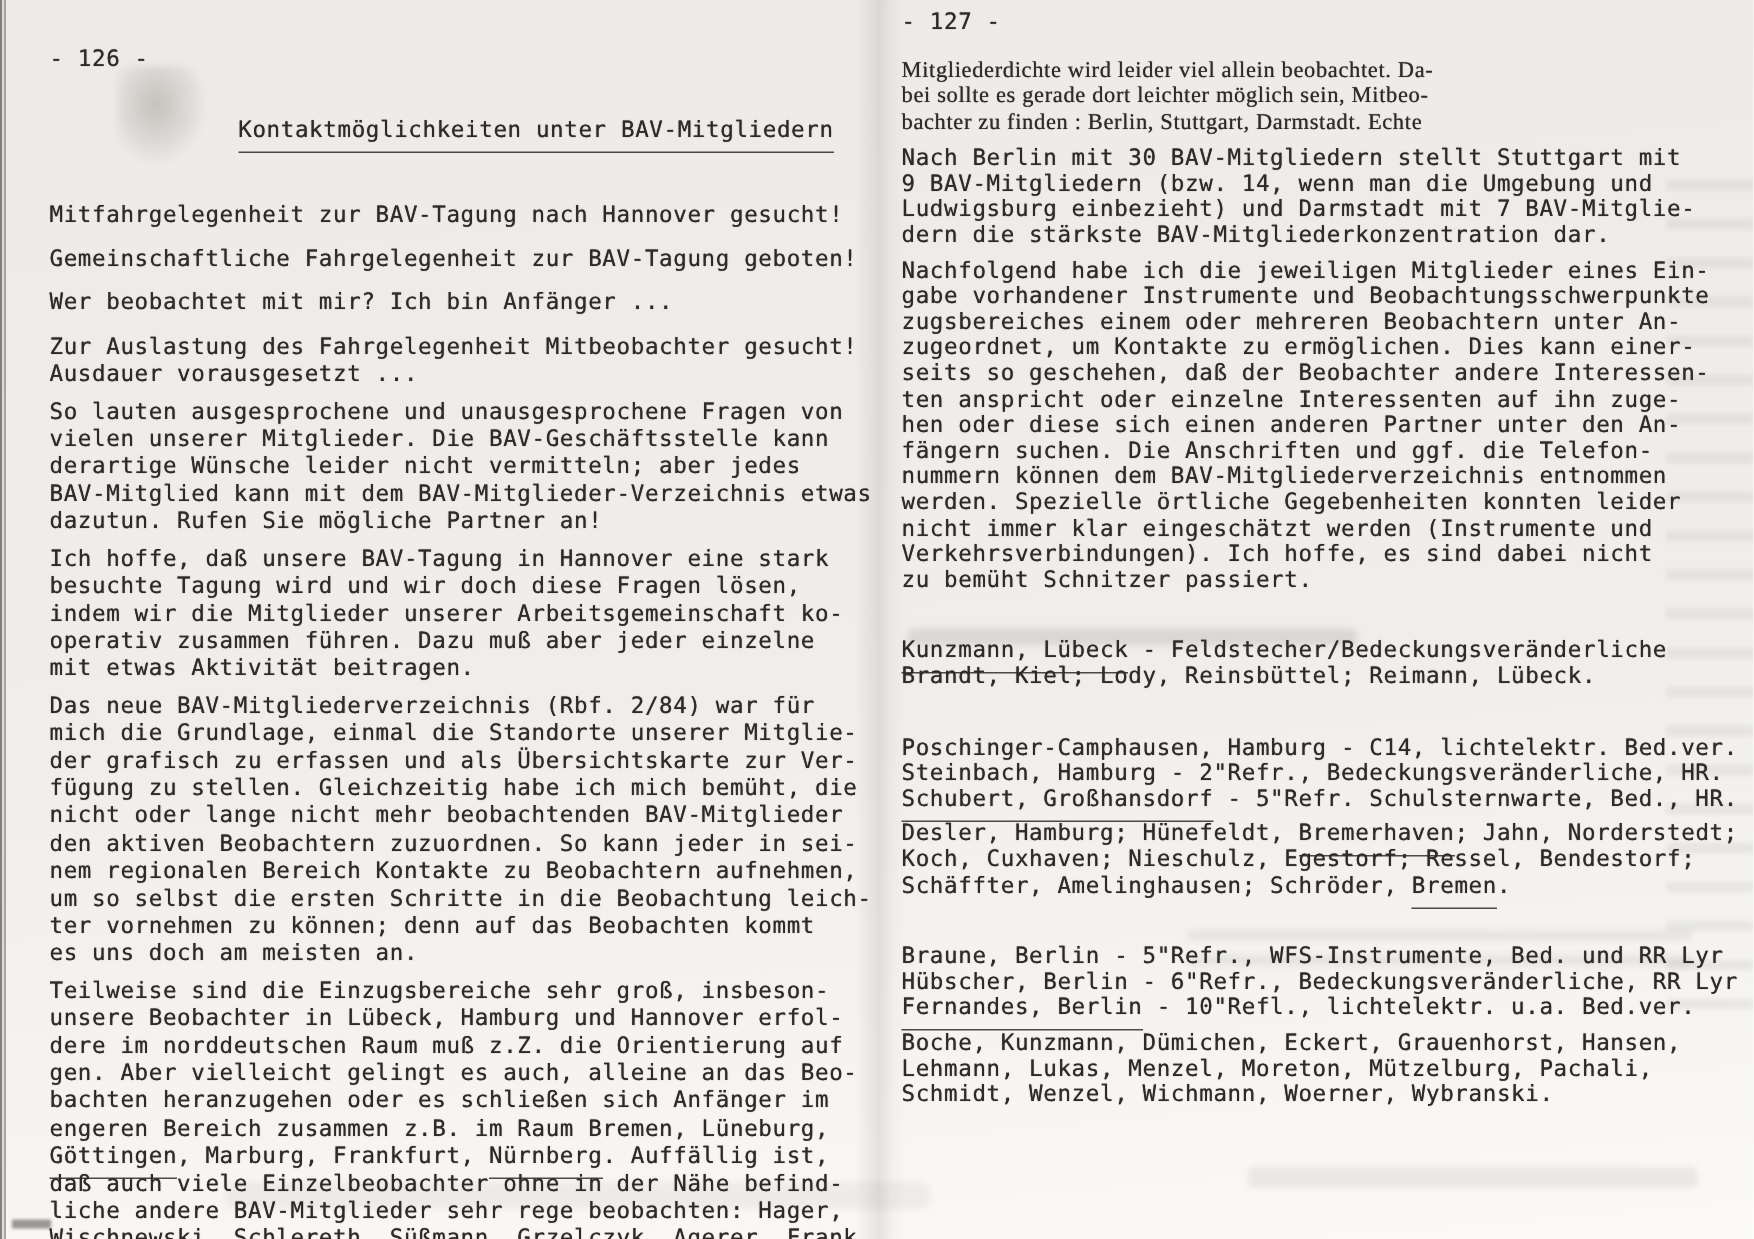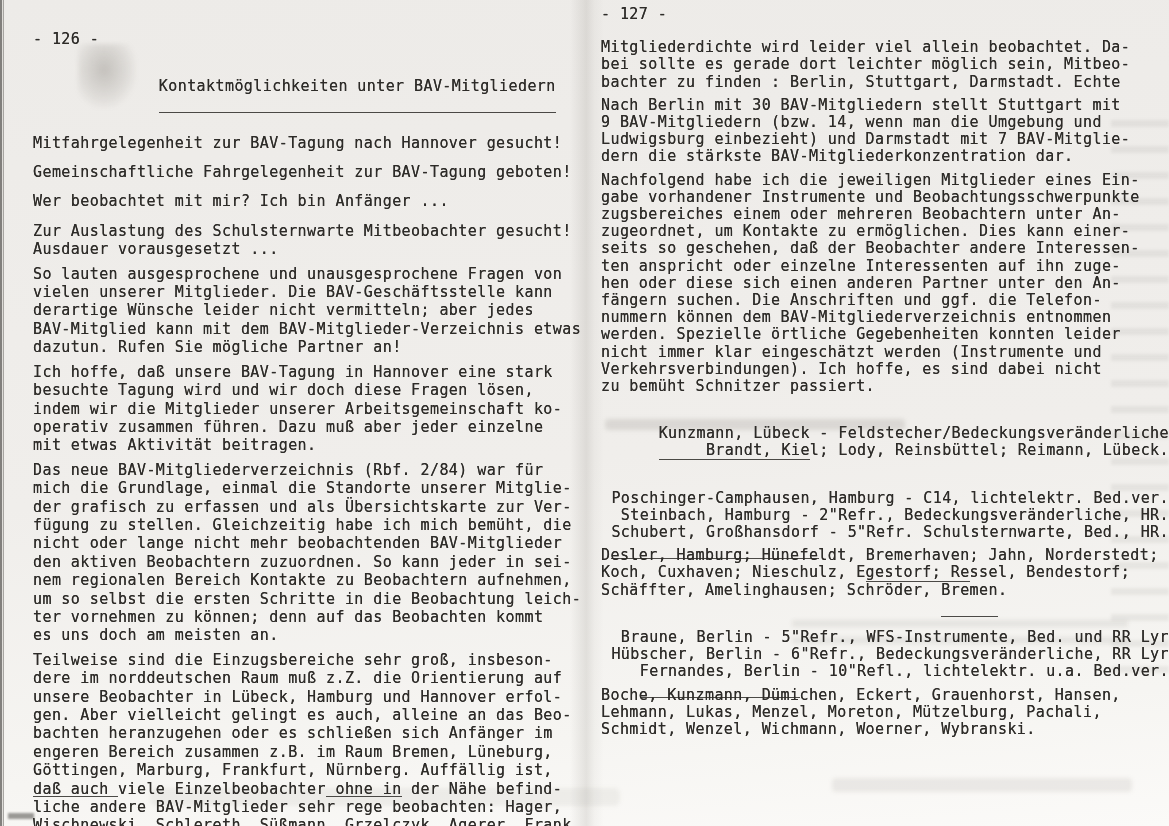--- a/index.html
+++ b/index.html
@@ -13,26 +13,26 @@
   .line{
     white-space:pre;
     font-size:15px;
     letter-spacing:0.42px;
     text-shadow:0 0 0.6px rgba(43,41,38,0.85);
   }
   #left-page .line{line-height:18.4px;}
   #right-page .line{line-height:17.2px;}
   .pagenum{text-align:left;}
   .heading{margin-top:10px;padding-left:88px;}
-  .u{border-bottom:1.4px solid rgba(45,43,40,0.85);padding-bottom:17px;}
+  .u{border-bottom:1.4px solid rgba(45,43,40,0.85);padding-bottom:6px;}
   .b{margin-top:6px;}
   .b.q{margin-top:11px;}
   .b.q1{margin-top:20px;}
-  .b.wide{margin-top:30px;text-align:right;}
-  .b.first{margin-top:16px;}
+  .b.wide{margin-top:30px;}
+  .b.first{margin-top:16px;font-family:Liberation Serif, serif;}
   
   .spine{position:absolute;left:0;top:0;bottom:0;width:6px;
     background:linear-gradient(to right,#6e6c69 0 1.6px,#dcdad6 1.6px 3px,#9a9894 3px 4.2px,rgba(0,0,0,0) 4.2px);
     opacity:.85;}
   .gutter{position:absolute;left:570px;top:0;bottom:0;width:34px;
     background:linear-gradient(to right,rgba(0,0,0,0),rgba(122,117,109,0.16) 48%,rgba(122,117,109,0.05) 72%,rgba(0,0,0,0));}
   .smudge{position:absolute;filter:blur(2px);}
   .smudge-a{left:78px;top:44px;width:58px;height:64px;
     background:radial-gradient(ellipse at 45% 40%,rgba(110,105,97,0.32),rgba(110,105,97,0.10) 55%,transparent 75%);}
   .ghost-col{right:0;top:120px;width:58px;height:560px;filter:blur(1.6px);opacity:.55;position:absolute;
@@ -66,21 +66,21 @@
       <div class="b q1">
         <div class="line"><span>Mitfahrgelegenheit zur BAV-Tagung nach Hannover gesucht!</span></div>
       </div>
       <div class="b q">
         <div class="line"><span>Gemeinschaftliche Fahrgelegenheit zur BAV-Tagung geboten!</span></div>
       </div>
       <div class="b q">
         <div class="line"><span>Wer beobachtet mit mir? Ich bin Anfänger ...</span></div>
       </div>
       <div class="b q">
-        <div class="line"><span>Zur Auslastung des Schulsternwarte Mitbeobachter gesucht!</span></div>
+        <div class="line"><span>Zur Auslastung des Fahrgelegenheit Mitbeobachter gesucht!</span></div>
         <div class="line"><span>Ausdauer vorausgesetzt ...</span></div>
       </div>
       <div class="b">
         <div class="line"><span>So lauten ausgesprochene und unausgesprochene Fragen von</span></div>
         <div class="line"><span>vielen unserer Mitglieder. Die BAV-Geschäftsstelle kann</span></div>
         <div class="line"><span>derartige Wünsche leider nicht vermitteln; aber jedes</span></div>
         <div class="line"><span>BAV-Mitglied kann mit dem BAV-Mitglieder-Verzeichnis etwas</span></div>
         <div class="line"><span>dazutun. Rufen Sie mögliche Partner an!</span></div>
       </div>
       <div class="b">
@@ -97,22 +97,22 @@
         <div class="line"><span>fügung zu stellen. Gleichzeitig habe ich mich bemüht, die</span></div>
         <div class="line"><span>nicht oder lange nicht mehr beobachtenden BAV-Mitglieder</span></div>
         <div class="line"><span>den aktiven Beobachtern zuzuordnen. So kann jeder in sei-</span></div>
         <div class="line"><span>nem regionalen Bereich Kontakte zu Beobachtern aufnehmen,</span></div>
         <div class="line"><span>um so selbst die ersten Schritte in die Beobachtung leich-</span></div>
         <div class="line"><span>ter vornehmen zu können; denn auf das Beobachten kommt</span></div>
         <div class="line"><span>es uns doch am meisten an.</span></div>
       </div>
       <div class="b">
         <div class="line"><span>Teilweise sind die Einzugsbereiche sehr groß, insbeson-</span></div>
+        <div class="line"><span>unsere Beobachter in Lübeck, Hamburg und Hannover erfol-</span></div>
         <div class="line"><span>dere im norddeutschen Raum muß z.Z. die Orientierung auf</span></div>
-        <div class="line"><span>unsere Beobachter in Lübeck, Hamburg und Hannover erfol-</span></div>
         <div class="line"><span>gen. Aber vielleicht gelingt es auch, alleine an das Beo-</span></div>
         <div class="line"><span>bachten heranzugehen oder es schließen sich Anfänger im</span></div>
         <div class="line"><span>engeren Bereich zusammen z.B. im Raum Bremen, Lüneburg,</span></div>
         <div class="line"><span class="u">Göttingen</span><span>, Marburg, Frankfurt, </span><span class="u">Nürnberg</span><span>. Auffällig ist,</span></div>
         <div class="line"><span>daß auch viele Einzelbeobachter ohne in der Nähe befind-</span></div>
         <div class="line"><span>liche andere BAV-Mitglieder sehr rege beobachten: Hager,</span></div>
         <div class="line"><span>Wischnewski, Schlereth, Süßmann, Grzelczyk, Agerer, Frank,</span></div>
       </div>
     </div>
 </div>

